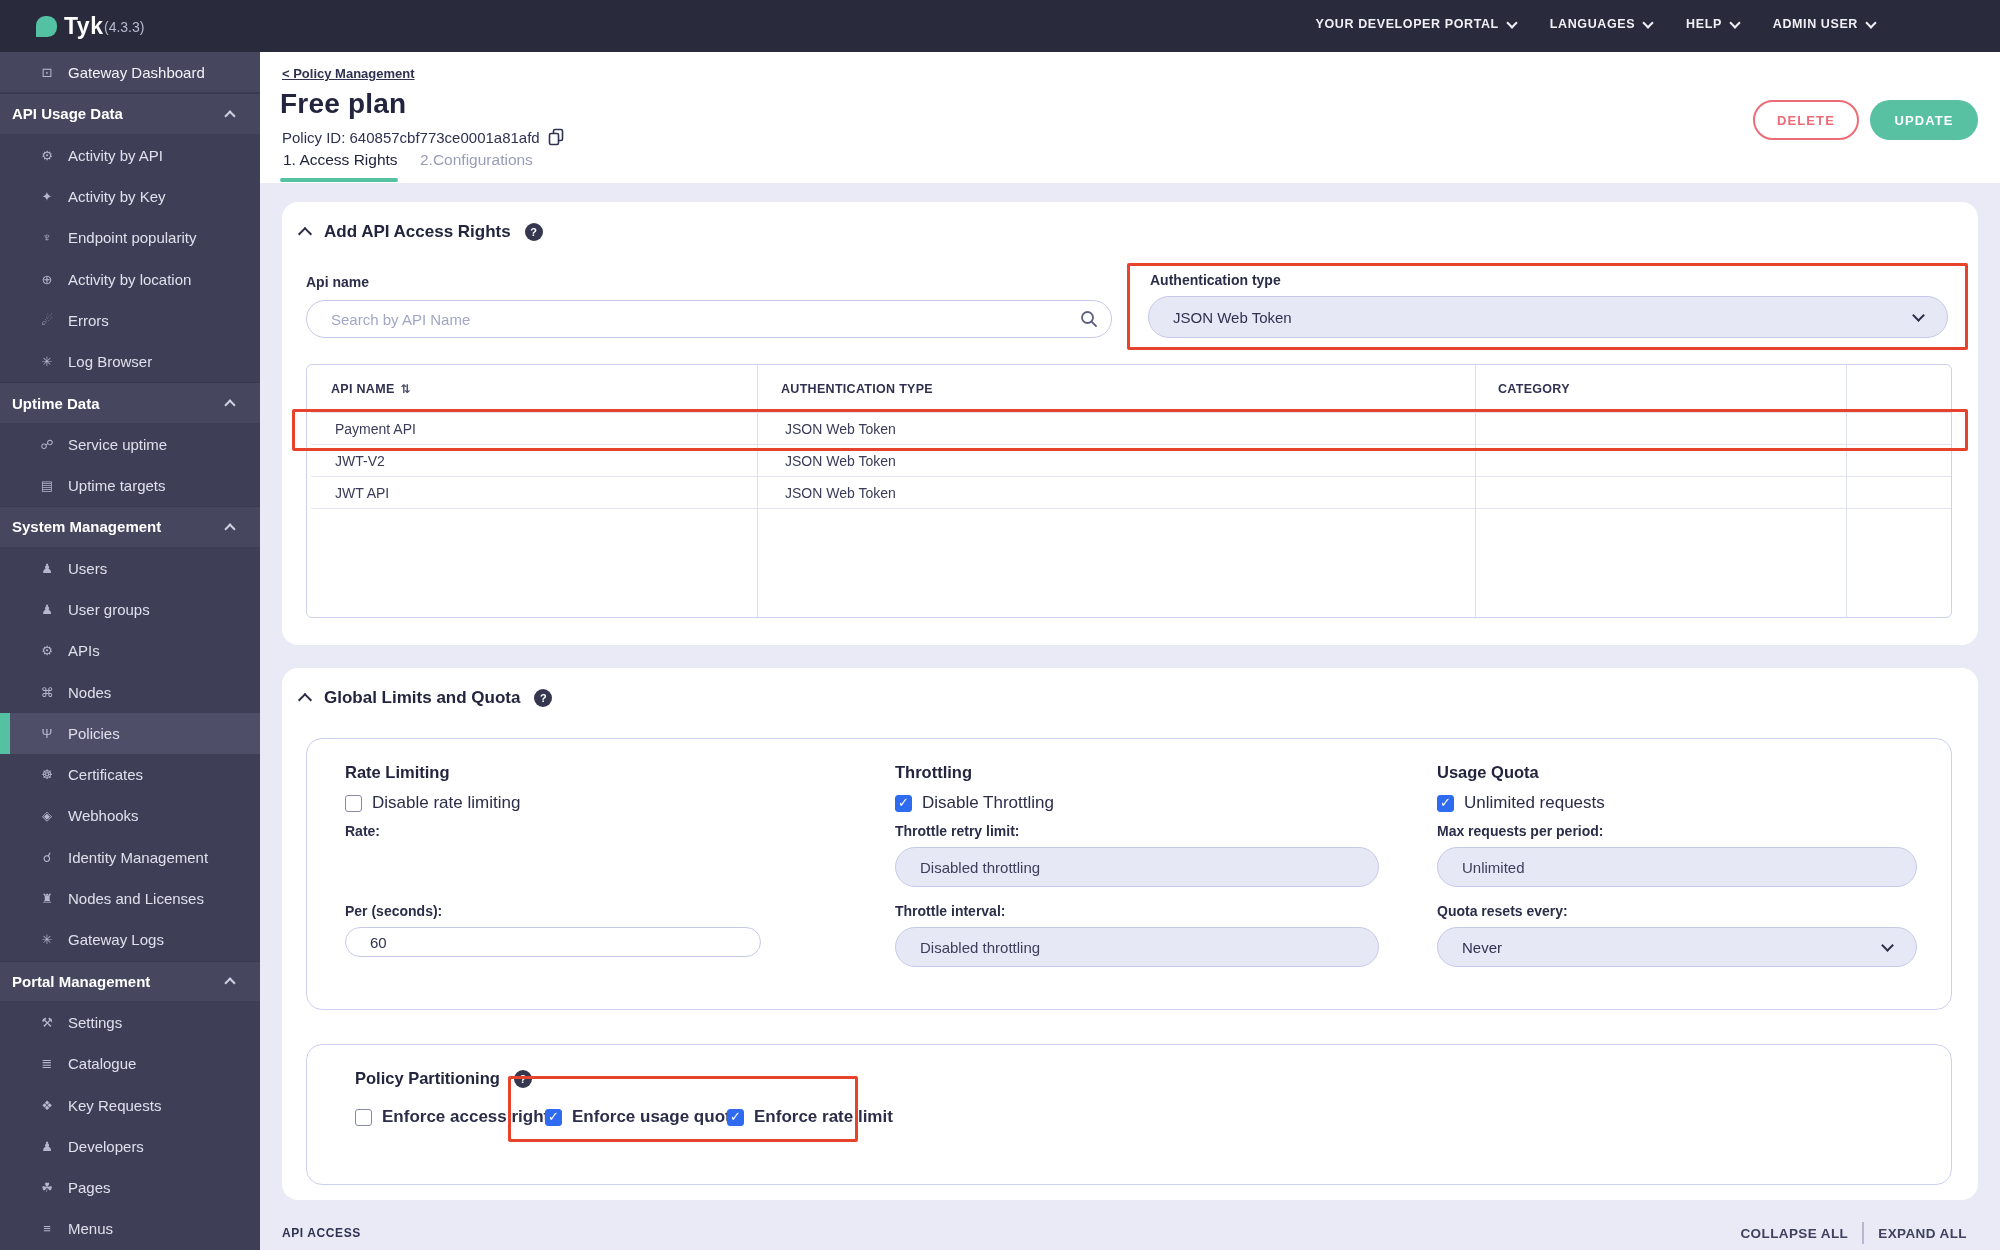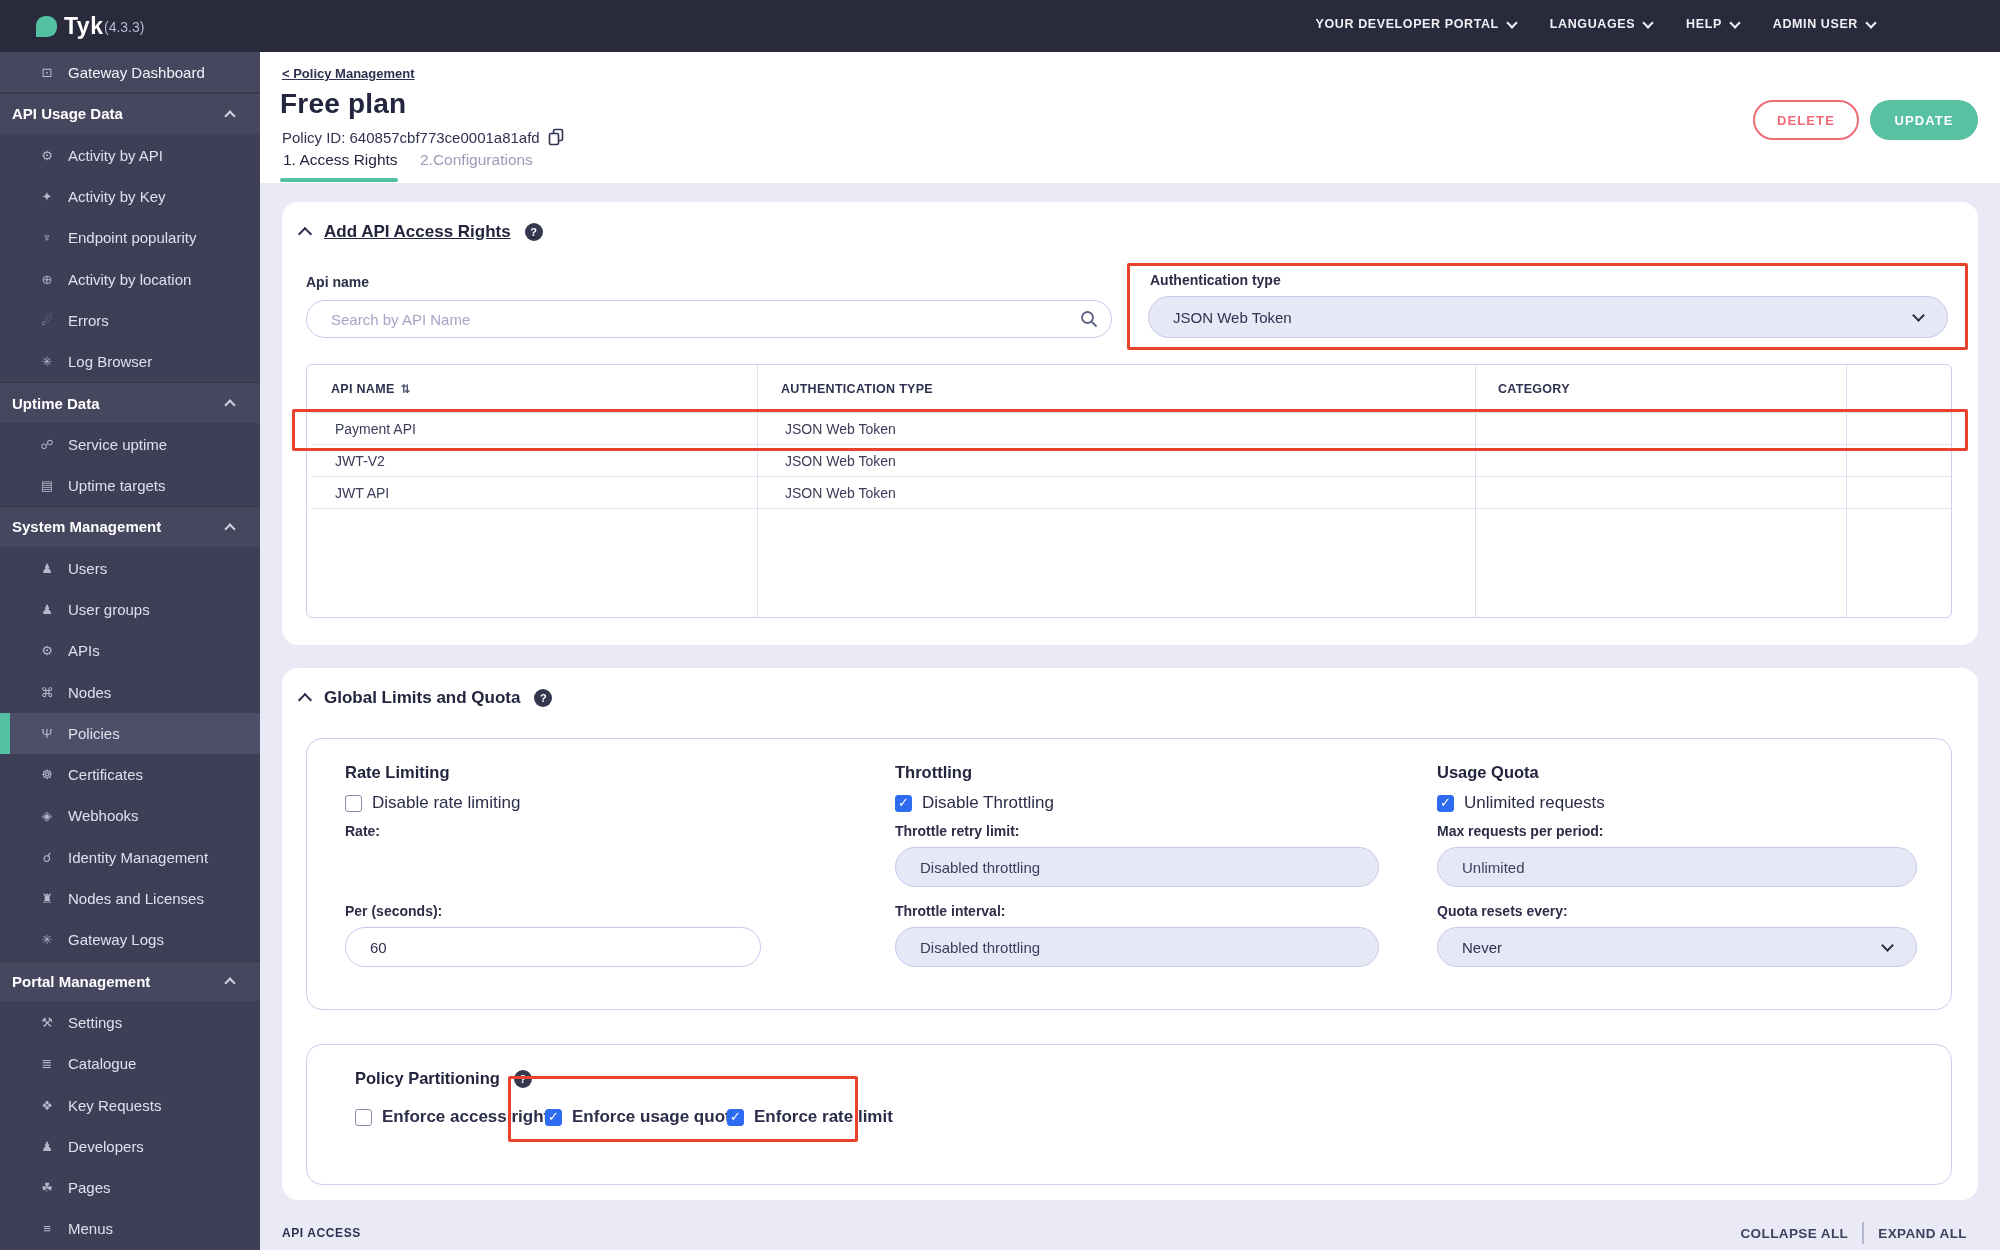--- a/index.html
+++ b/index.html
@@ -244,21 +244,21 @@
       <rect x="1.5" y="5.5" width="9" height="11" rx="1.5" fill="#ffffff" stroke="#2f3150" stroke-width="1.6"></rect>
     </svg>
 </div>
 <div class="abs tab active" style="left:283px;">1. Access Rights</div>
 <div class="abs tab" style="left:420px;">2.Configurations</div>
 <div class="abs tab-underline"></div>
 <div class="abs btn btn-delete">DELETE</div>
 <div class="abs btn btn-update">UPDATE</div>
 
 <div class="abs card card1">
-  <div class="abs sec-head" style="left:18px; top:20px;text-decoration:underline;">
+  <div class="abs sec-head" style="left:18px; top:20px;">
     <span class="chev up big sec-chev"></span>
     <span>Add API Access Rights</span>
     <span class="qicon"></span>
   </div>
 
   <div class="abs field-label" style="left:24px; top:72px;">Api name</div>
   <div class="abs" style="left:24px; top:98px; width:806px;">
     <input class="txt" type="text" placeholder="Search by API Name" style="">
     <svg class="mag" width="18" height="18" viewBox="0 0 18 18">
         <circle cx="7.5" cy="7.5" r="5.5" fill="none" stroke="#5c5f80" stroke-width="1.8"></circle>
@@ -310,21 +310,21 @@
 
   <div class="ibox" style="left:24px; top:70px; width:1646px; height:272px;">
 
     <div class="abs col-title" style="left:38px; top:24px;">Rate Limiting</div>
     <div class="abs cbrow" style="left:38px; top:54px;">
       <span class="cb"></span>
       <span class="cb-label">Disable rate limiting</span>
     </div>
     <div class="abs field-label" style="left:38px; top:84px;">Rate:</div>
     <div class="abs field-label" style="left:38px; top:164px;">Per (seconds):</div>
-    <div class="abs" style="left:38px; top:188px; width:416px;"><input class="txt" style="height: 40px; border-radius: 20px;" type="text" value="60"></div>
+    <div class="abs" style="left:38px; top:188px; width:416px;"><input class="txt" style="height: 30px; border-radius: 20px;" type="text" value="60"></div>
 
     <div class="abs col-title" style="left:588px; top:24px;">Throttling</div>
     <div class="abs cbrow" style="left:588px; top:54px;">
       <span class="cb checked"></span>
       <span class="cb-label">Disable Throttling</span>
     </div>
     <div class="abs field-label" style="left:588px; top:84px;">Throttle retry limit:</div>
     <div class="abs" style="left:588px; top:108px; width:484px;"><input class="txt dis" type="text" disabled="" value="Disabled throttling" style=""></div>
     <div class="abs field-label" style="left:588px; top:164px;">Throttle interval:</div>
     <div class="abs" style="left:588px; top:188px; width:484px;"><input class="txt dis" type="text" disabled="" value="Disabled throttling" style=""></div>

